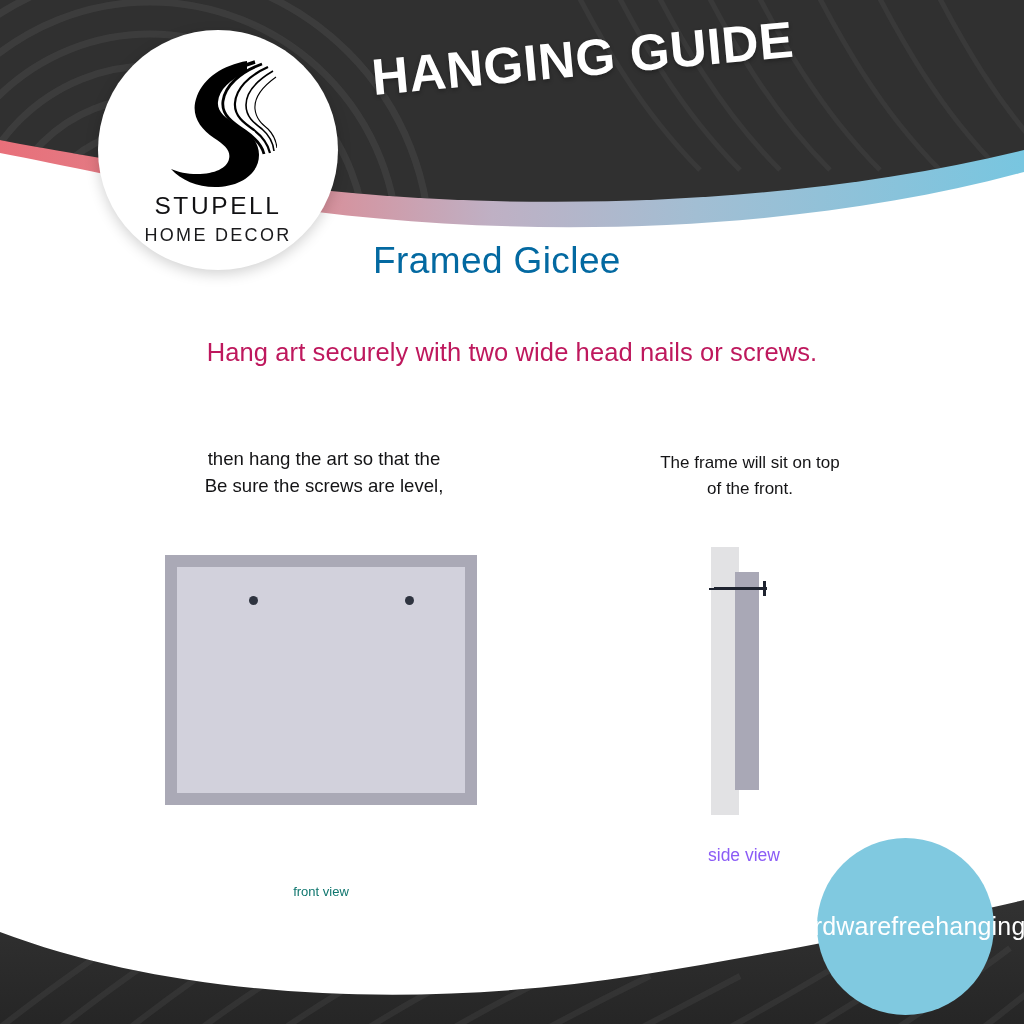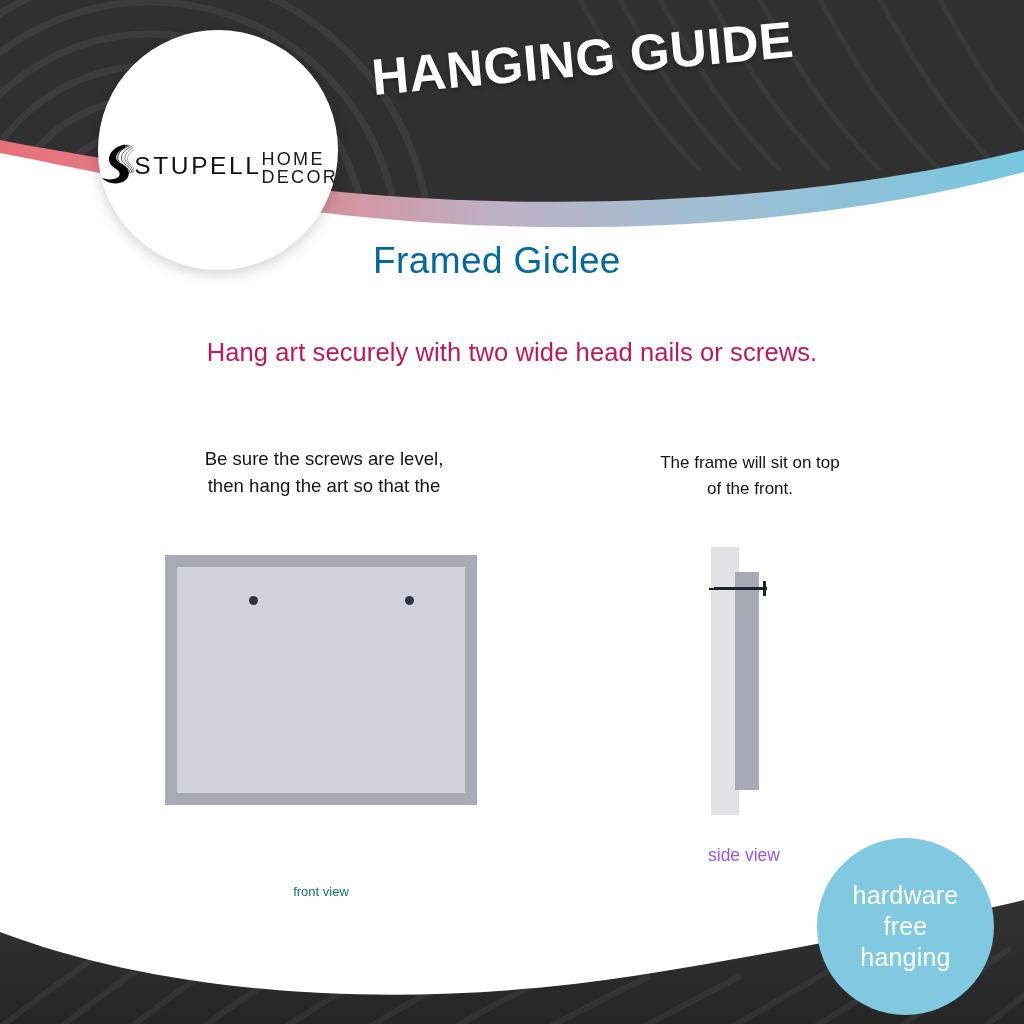--- a/index.html
+++ b/index.html
@@ -16,21 +16,21 @@
   .bg-svg { position:absolute; top:0; left:0; width:1024px; height:1024px; }
 
   
   .logo-badge {
     position:absolute;
     left:98px; top:30px;
     width:240px; height:240px;
     border-radius:50%;
     background:#ffffff;
     box-shadow:0 4px 14px rgba(0,0,0,0.18);
-    display:flex; flex-direction:row;
+    display:flex; flex-direction:column;
     align-items:center; justify-content:flex-start;
     padding-top:28px;
     z-index:6;
   }
   .logo-mark { width:118px; height:132px; display:block; }
   .logo-word {
     font-size:24.5px;
     letter-spacing:2.6px;
     color:#111113;
     font-weight:400;
@@ -194,21 +194,21 @@
     z-index:5;
   }
 
   
   .hf-badge {
     position:absolute;
     left:817px; top:838px;
     width:177px; height:177px;
     border-radius:50%;
     background:#80c9e0;
-    display:flex; flex-direction:column;
+    display:flex; 
     align-items:center; justify-content:center;
     z-index:7;
   }
   .hf-line {
     color:#ffffff;
     font-size:25px;
     font-weight:500;
     line-height:31px;
     letter-spacing:0.2px;
   }
@@ -298,22 +298,22 @@
     <div class="logo-sub">HOME DECOR</div>
   </div>
 
   <div class="header-title">HANGING GUIDE</div>
 
   <div class="product-title">Framed Giclee</div>
 
   <div class="main-instruction">Hang art securely with two wide head nails or screws.</div>
 
   <div class="cap-left">
+    <div>then hang the art so that the</div>
     <div>Be sure the screws are level,</div>
-    <div>then hang the art so that the</div>
   </div>
 
   <div class="cap-right">
     <div>The frame will sit on top</div>
     <div>of the front.</div>
   </div>
 
   <div class="front-view">
     <div class="front-inner">
       <div class="screw-dot a"></div>

